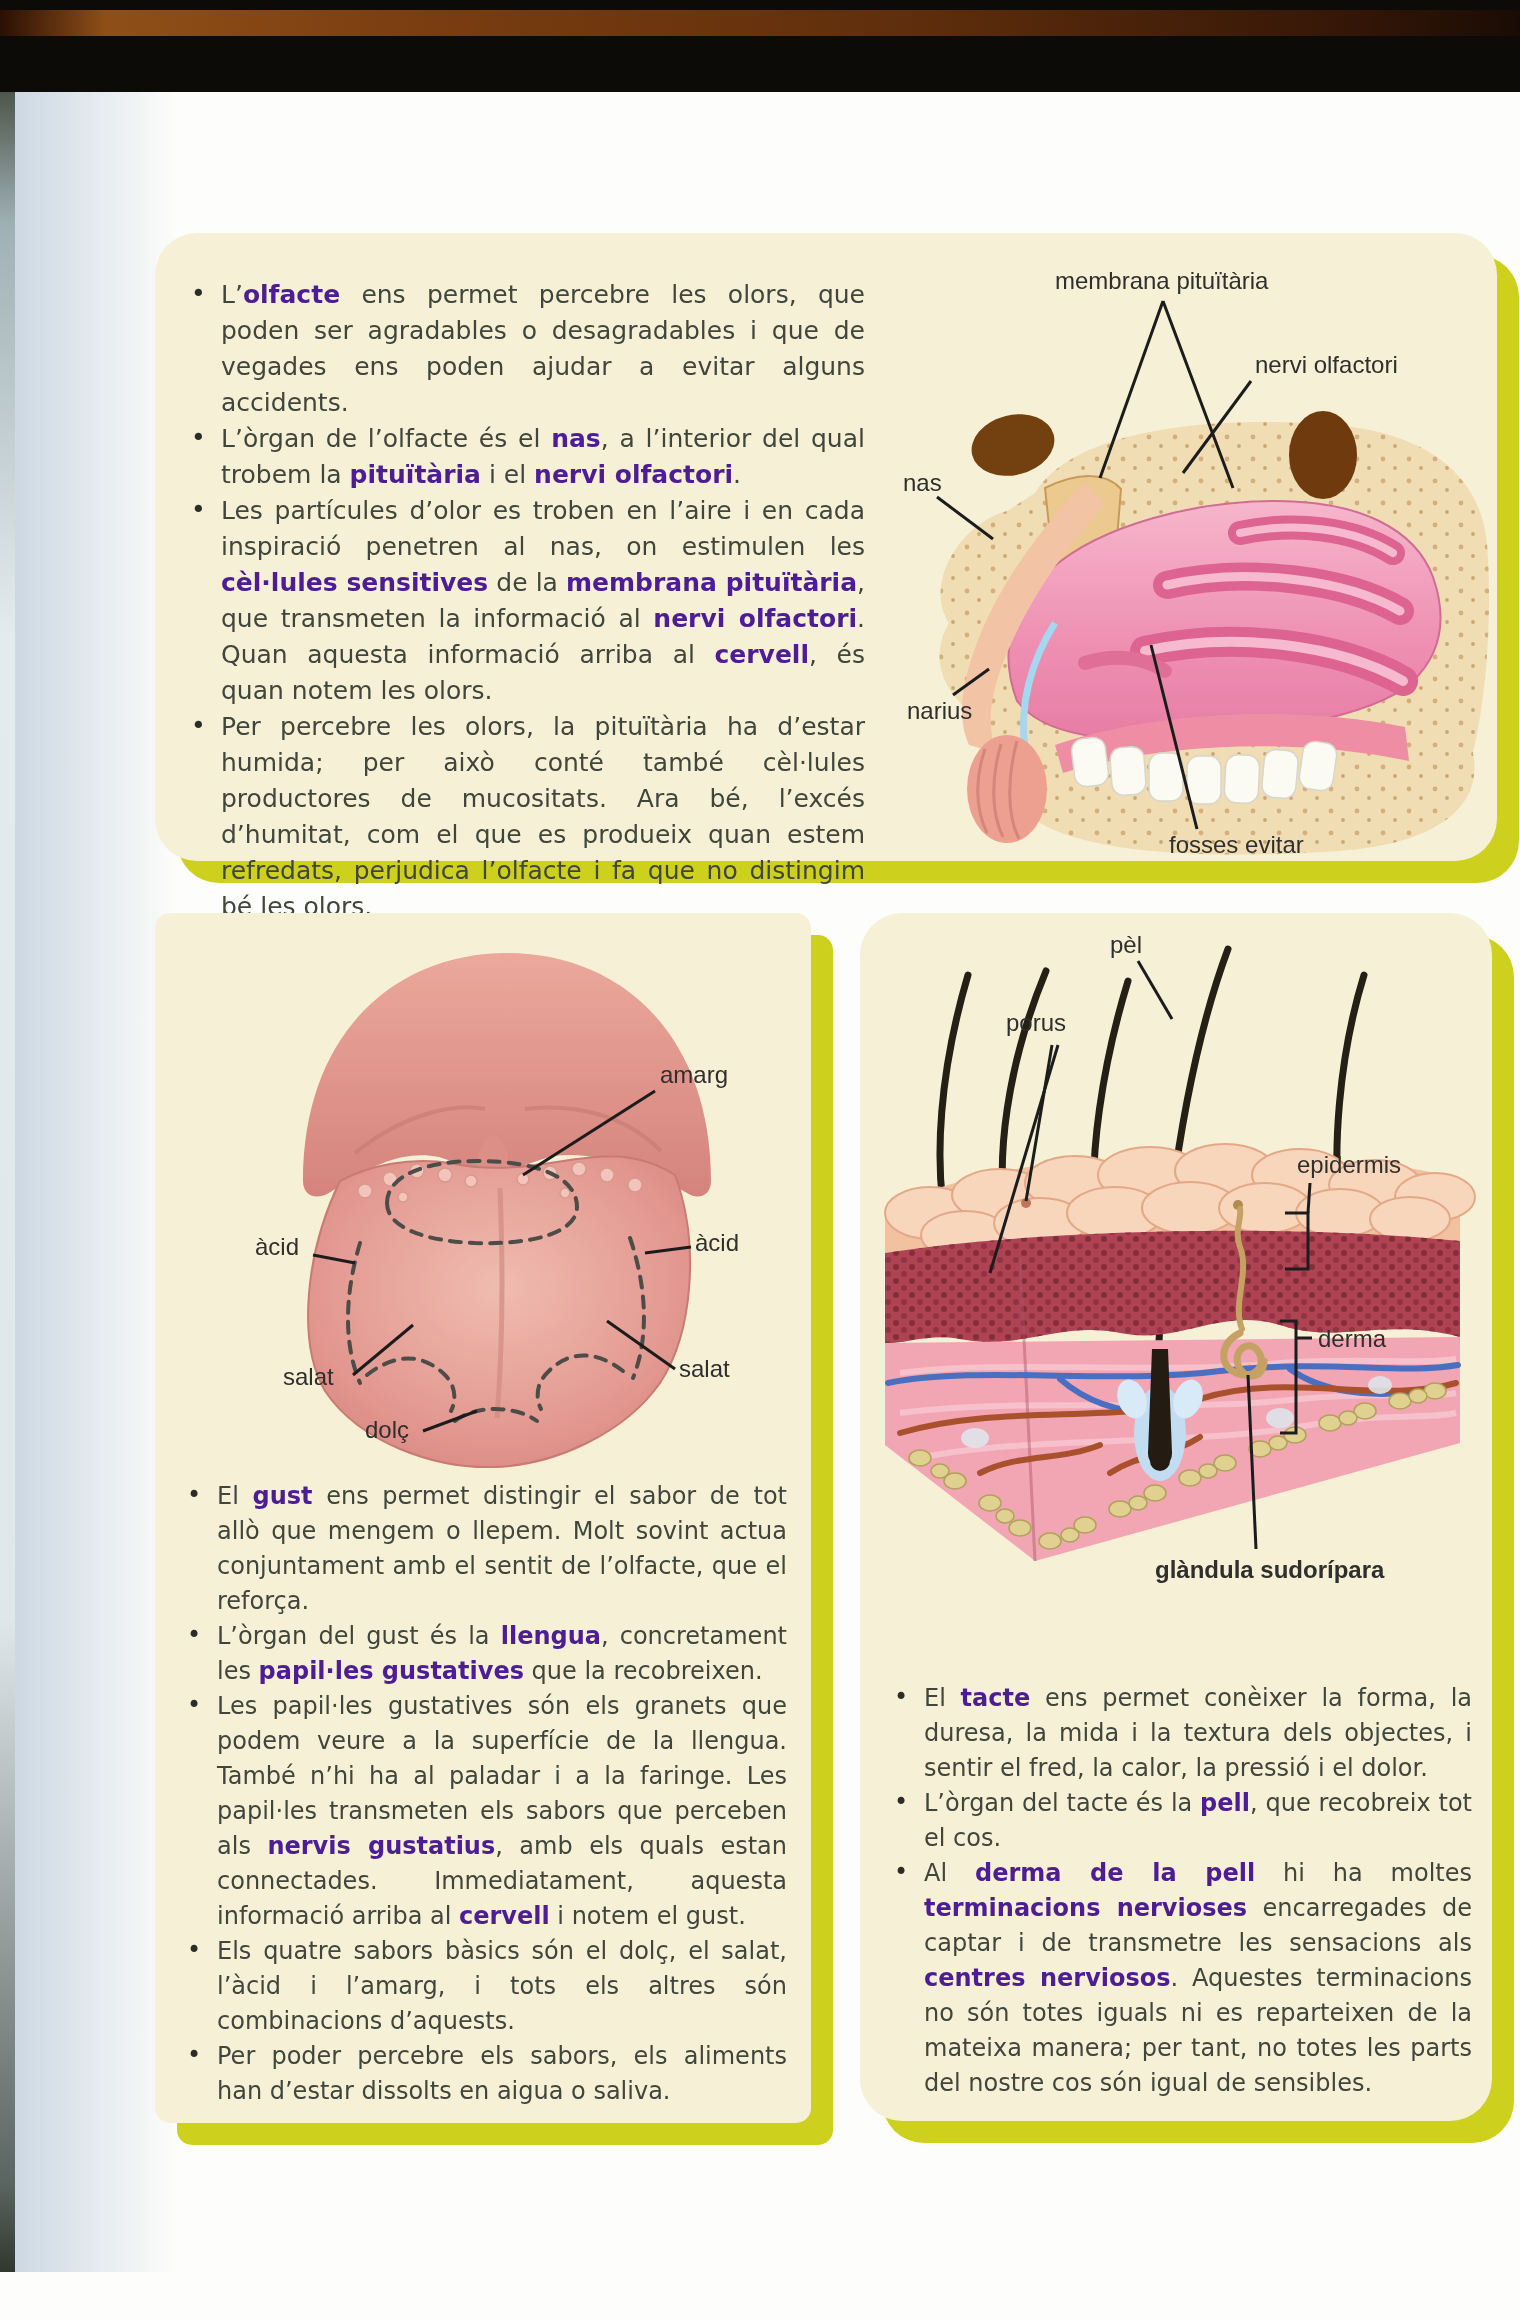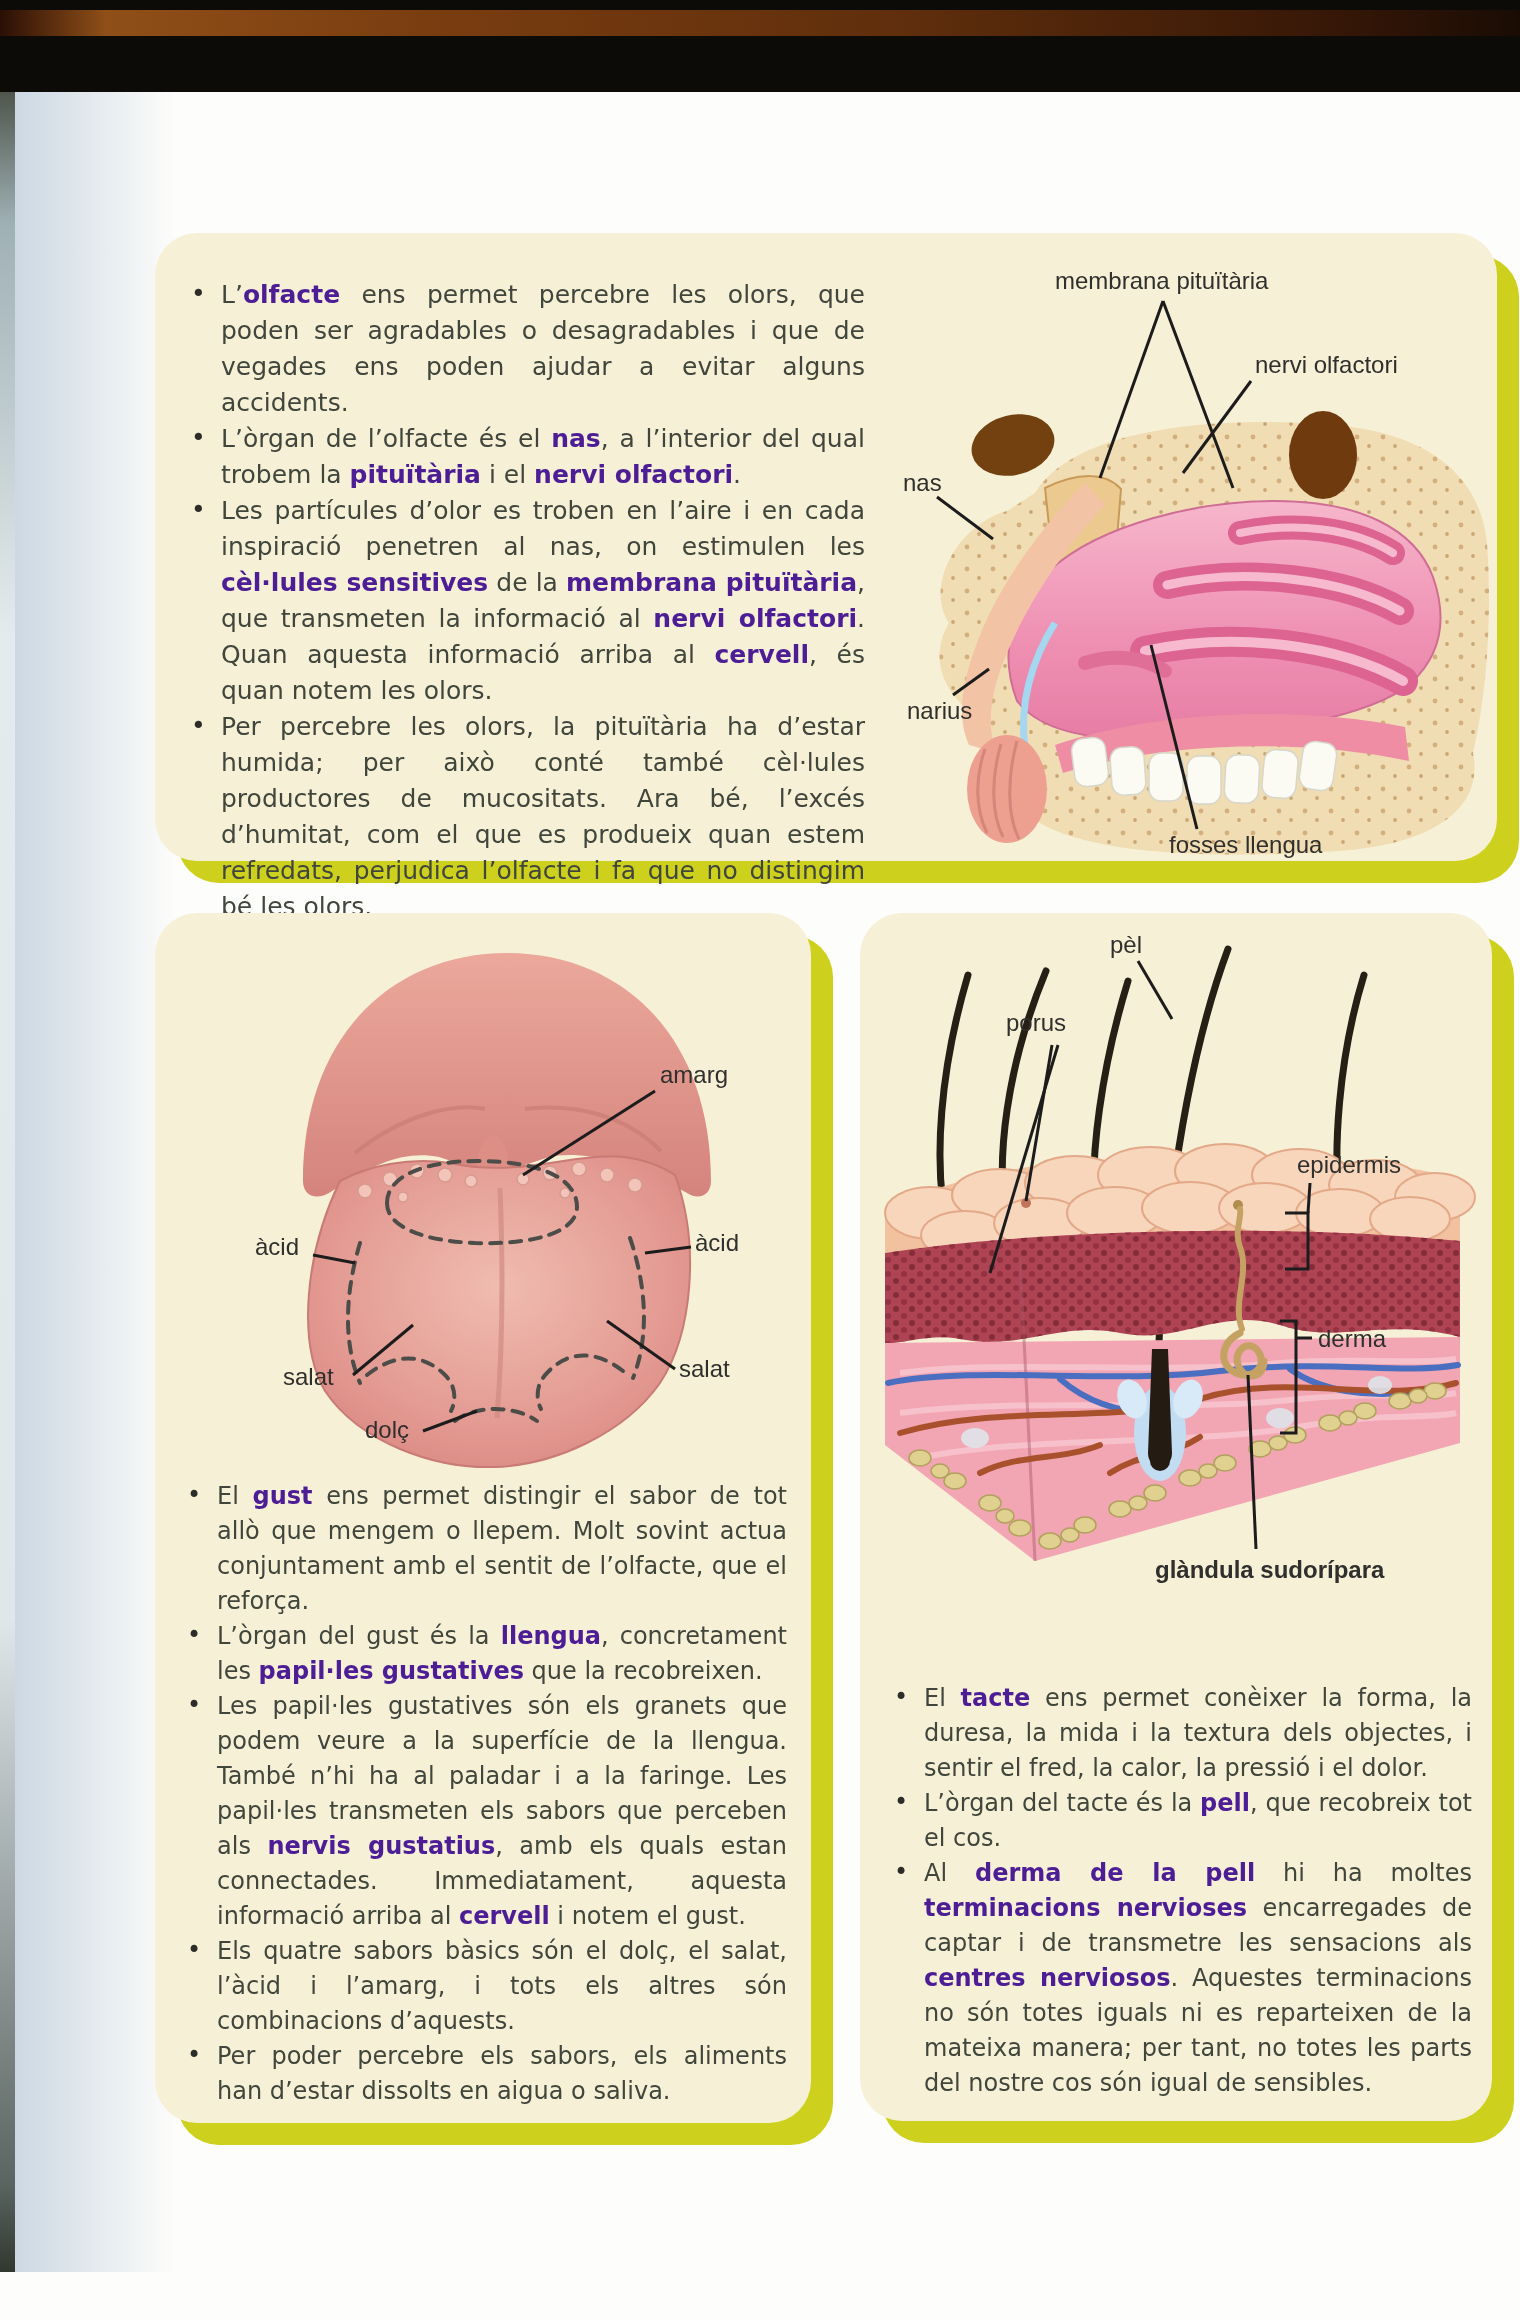--- a/index.html
+++ b/index.html
@@ -12,21 +12,21 @@
   #left-edge{position:absolute;left:0;top:92px;width:15px;height:2180px;
      background:linear-gradient(180deg,#4e564c 0%,#9fb0b4 6%,#e4ebee 25%,#dfe7ea 70%,#5a6460 96%,#30382f 100%);}
   #left-tint{position:absolute;left:15px;top:92px;width:190px;height:2180px;
      background:linear-gradient(90deg,#ccd8e3 0%,rgba(255,255,255,0) 85%);}
   .ink-mark{position:absolute;left:800px;top:1072px;width:6px;height:20px;border-radius:4px;
      background:#5b79c8;transform:rotate(28deg);opacity:.75;}
 
   
   .panel{position:absolute;background:#f6f1d6;border-radius:42px;box-shadow:22px 22px 0 #cdd11d;}
   #panel-olfacte{left:155px;top:233px;width:1342px;height:628px;}
-  #panel-gust{left:155px;top:913px;width:656px;height:1210px;}
+  #panel-gust{left:155px;top:913px;width:656px;height:1210px;border-radius:15px;}
   #panel-tacte{left:860px;top:913px;width:632px;height:1208px;}
 
   .art{position:absolute;left:0;top:0;pointer-events:none;}
 
   
   .diagram-label{position:absolute;font-family:"Liberation Sans",sans-serif;font-size:24px;
      color:#2f2f2d;white-space:nowrap;line-height:1;}
 
   
   .bullets{position:absolute;color:#41463c;}
@@ -115,21 +115,21 @@
         <path d="M 782,264 L 838,306"></path>
         <path d="M 798,462 L 834,436"></path>
         <path d="M 1042,596 L 996,412"></path>
       </g>
     </svg>
 
     <div class="diagram-label" style="left:900px;top:36px;">membrana pituïtària</div>
     <div class="diagram-label" style="left:1100px;top:120px;">nervi olfactori</div>
     <div class="diagram-label" style="left:748px;top:238px;">nas</div>
     <div class="diagram-label" style="left:752px;top:466px;">narius</div>
-    <div class="diagram-label" style="left:1014px;top:600px;">fosses llengua</div>
+    <div class="diagram-label" style="left:1014px;top:600px;">fosses evitar</div>
 
     <div class="bullets p1">
         <div class="bullet"><span class="bm">•</span><span><span>L’</span><span class="bold">olfacte</span><span> ens permet percebre les olors, que poden ser agradables o desagradables i que de vegades ens poden ajudar a evitar alguns accidents.</span></span></div>
         <div class="bullet"><span class="bm">•</span><span><span>L’òrgan de l’olfacte és el </span><span class="bold">nas</span><span>, a l’interior del qual trobem la </span><span class="bold">pituïtària</span><span> i el </span><span class="bold">nervi olfactori</span><span>.</span></span></div>
         <div class="bullet"><span class="bm">•</span><span><span>Les partícules d’olor es troben en l’aire i en cada inspiració penetren al nas, on estimulen les </span><span class="bold">cèl·lules sensitives</span><span> de la </span><span class="bold">membrana pituïtària</span><span>, que transmeten la informació al </span><span class="bold">nervi olfactori</span><span>. Quan aquesta informació arriba al </span><span class="bold">cervell</span><span>, és quan notem les olors.</span></span></div>
         <div class="bullet"><span class="bm">•</span><span><span>Per percebre les olors, la pituïtària ha d’estar humida; per això conté també cèl·lules productores de mucositats. Ara bé, l’excés d’humitat, com el que es produeix quan estem refredats, perjudica l’olfacte i fa que no distingim bé les olors.</span></span></div>
       </div>
   </div>
 
   <div class="panel" id="panel-gust">

